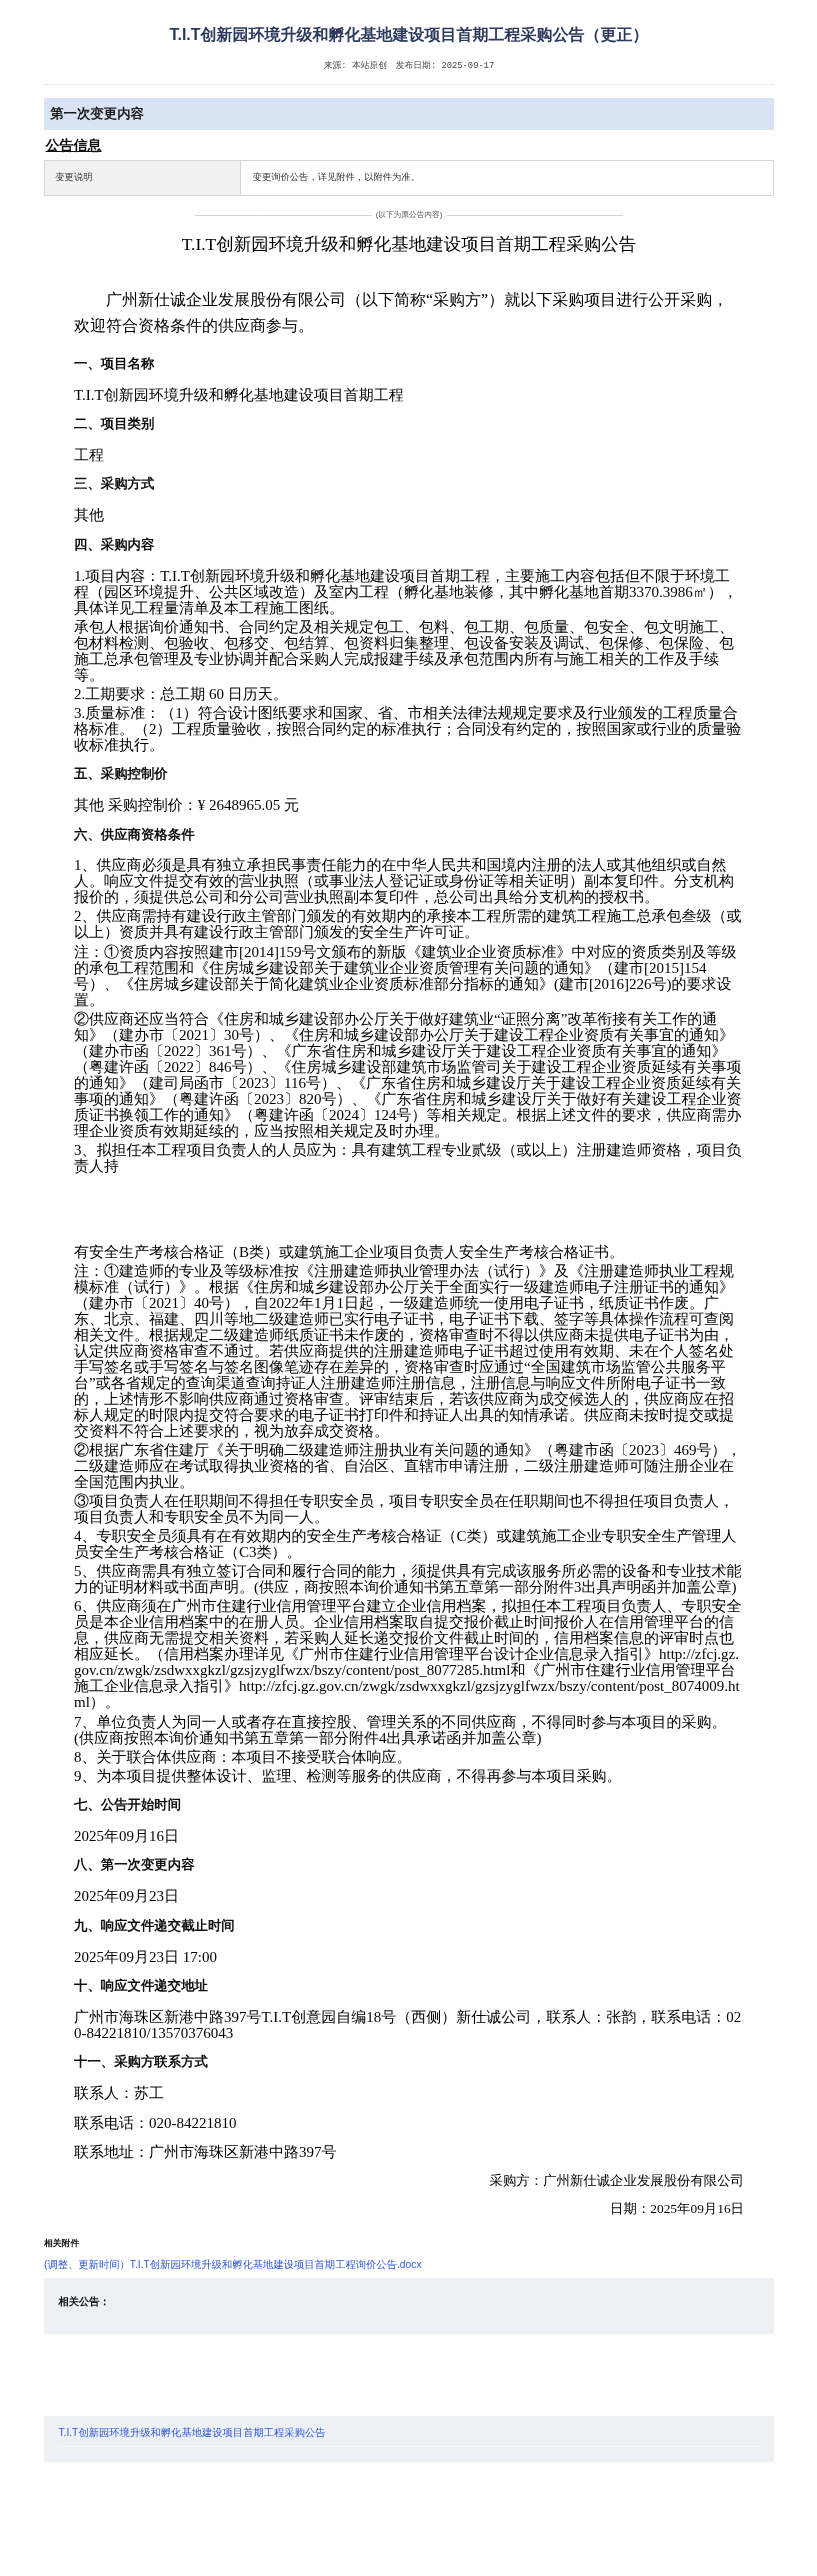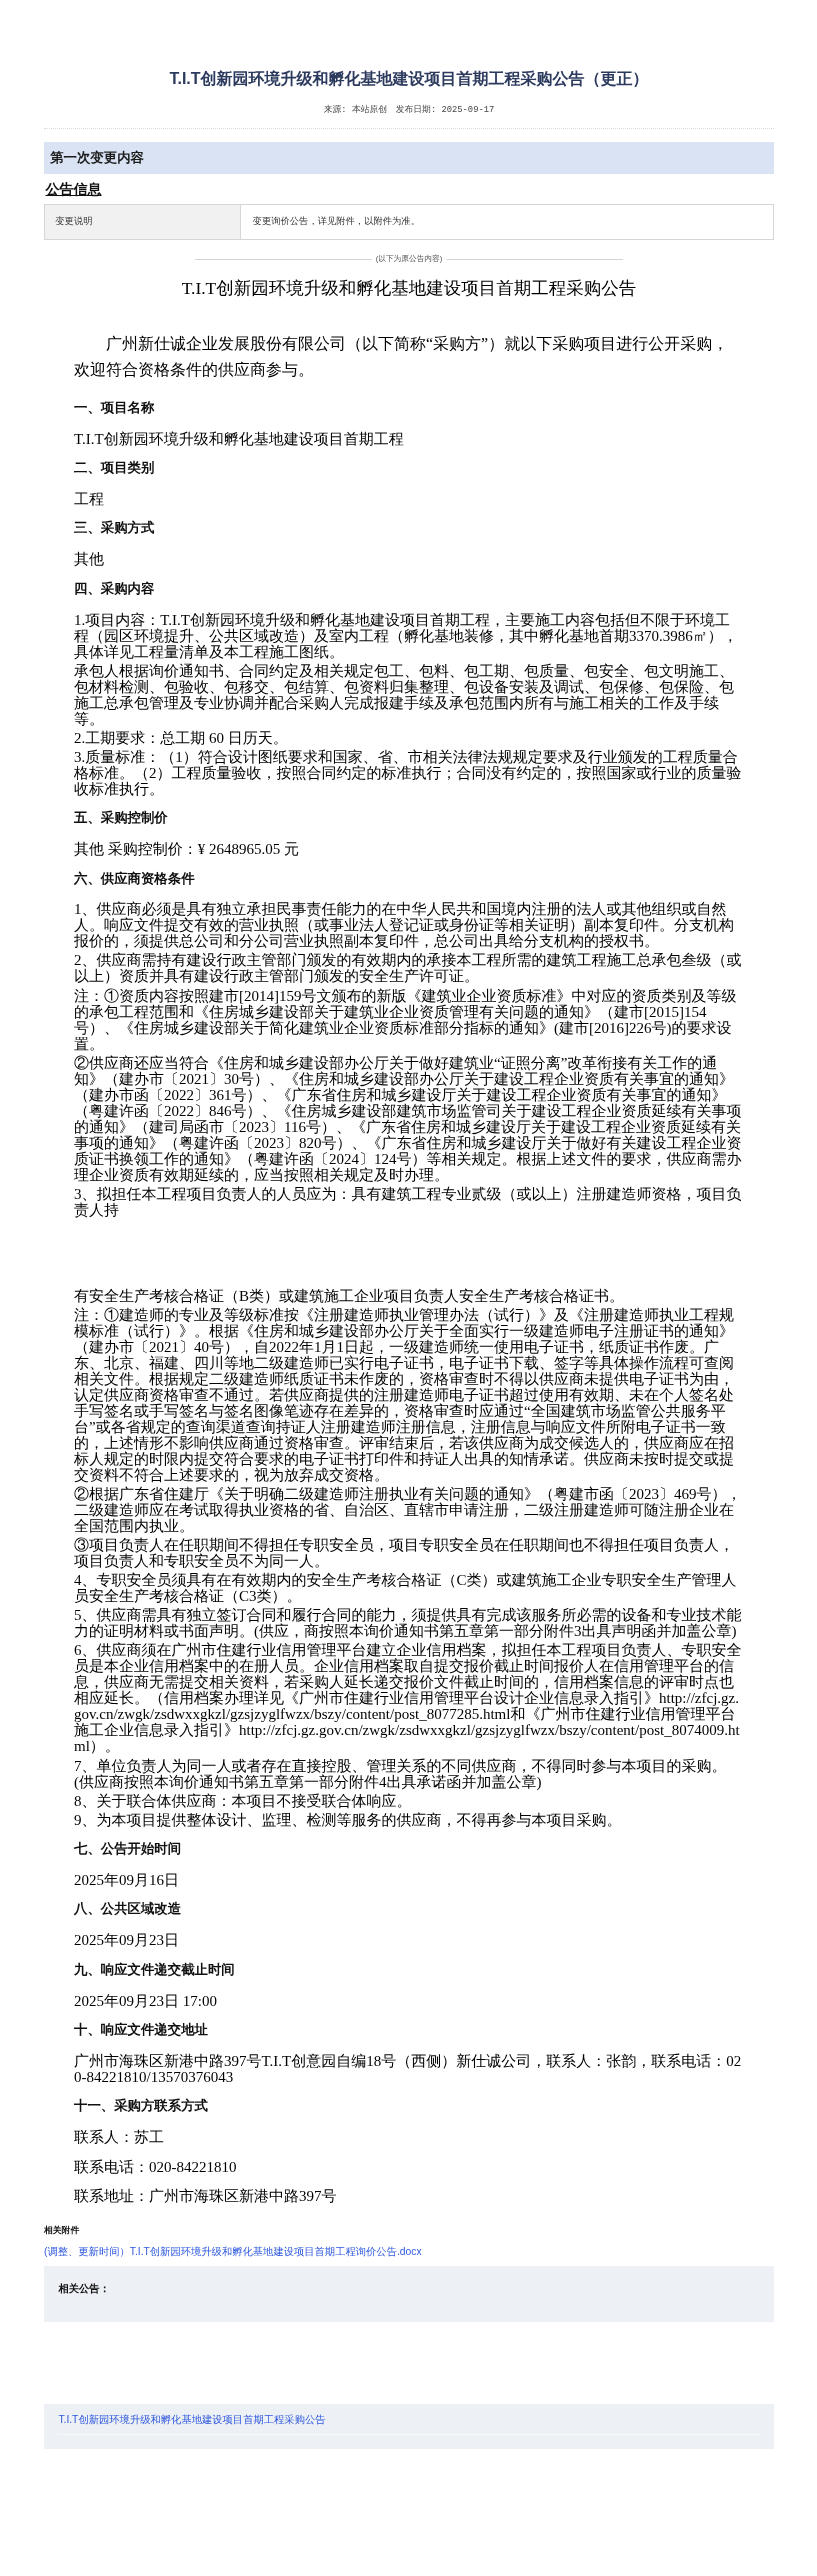--- a/index.html
+++ b/index.html
@@ -3,21 +3,21 @@
 <meta charset="utf-8">
 <style>
   html, body { margin:0; padding:0; background:#ffffff; }
   .page {
     position:relative;
     width:818px; height:3470px;
     background:#ffffff;
     overflow:hidden;
     font-family:"Liberation Sans","DejaVu Sans",sans-serif;
   }
-  .content { margin:8px 44px; padding-top:60px; }
+  .content { margin:0 44px; padding-top:24px; }
 
   .main-title {
     margin:0; text-align:center;
     font:700 16px/21.6px "Liberation Sans","DejaVu Sans",sans-serif;
     color:#2c3a5e;
   }
   .meta {
     margin-top:13.4px; text-align:center;
     font:400 8.8px/12.4px "Liberation Sans","DejaVu Sans",sans-serif;
     color:#464646;
@@ -187,34 +187,38 @@
       <p class="para">4、专职安全员须具有在有效期内的安全生产考核合格证（C类）或建筑施工企业专职安全生产管理人员安全生产考核合格证（C3类）。</p>
       <p class="para">5、供应商需具有独立签订合同和履行合同的能力，须提供具有完成该服务所必需的设备和专业技术能力的证明材料或书面声明。(供应，商按照本询价通知书第五章第一部分附件3出具声明函并加盖公章)</p>
       <p class="para">6、供应商须在广州市住建行业信用管理平台建立企业信用档案，拟担任本工程项目负责人、专职安全员是本企业信用档案中的在册人员。企业信用档案取自提交报价截止时间报价人在信用管理平台的信息，供应商无需提交相关资料，若采购人延长递交报价文件截止时间的，信用档案信息的评审时点也相应延长。（信用档案办理详见《广州市住建行业信用管理平台设计企业信息录入指引》http://zfcj.gz.gov.cn/zwgk/zsdwxxgkzl/gzsjzyglfwzx/bszy/content/post_8077285.html和《广州市住建行业信用管理平台施工企业信息录入指引》http://zfcj.gz.gov.cn/zwgk/zsdwxxgkzl/gzsjzyglfwzx/bszy/content/post_8074009.html）。</p>
       <p class="para">7、单位负责人为同一人或者存在直接控股、管理关系的不同供应商，不得同时参与本项目的采购。(供应商按照本询价通知书第五章第一部分附件4出具承诺函并加盖公章)</p>
       <p class="para">8、关于联合体供应商：本项目不接受联合体响应。</p>
       <p class="para">9、为本项目提供整体设计、监理、检测等服务的供应商，不得再参与本项目采购。</p>
 
       <div class="sec-heading">七、公告开始时间</div>
       <p class="para lead">2025年09月16日</p>
 
-      <div class="sec-heading">八、公共区域改造</div>
+      <div class="sec-heading">八、第一次变更内容</div>
       <p class="para lead">2025年09月23日</p>
 
       <div class="sec-heading">九、响应文件递交截止时间</div>
       <p class="para lead">2025年09月23日 17:00</p>
 
       <div class="sec-heading">十、响应文件递交地址</div>
       <p class="para lead">广州市海珠区新港中路397号T.I.T创意园自编18号（西侧）新仕诚公司，联系人：张韵，联系电话：020-84221810/13570376043</p>
 
       <div class="sec-heading">十一、采购方联系方式</div>
       <p class="para lead">联系人：苏工</p>
       <p class="para lead">联系电话：020-84221810</p>
       <p class="para lead">联系地址：广州市海珠区新港中路397号</p>
 
+      <div class="signoff">
+        <div class="signoff-buyer">采购方：广州新仕诚企业发展股份有限公司</div>
+        <div class="signoff-date">日期：2025年09月16日</div>
+      </div>
 
     </div>
 
     <div class="attach-heading">相关附件</div>
     <a class="attach-link" href="#">(调整、更新时间）T.I.T创新园环境升级和孵化基地建设项目首期工程询价公告.docx</a>
 
     <div class="related-box">
       <div class="related-heading">相关公告：</div>
     </div>
 

